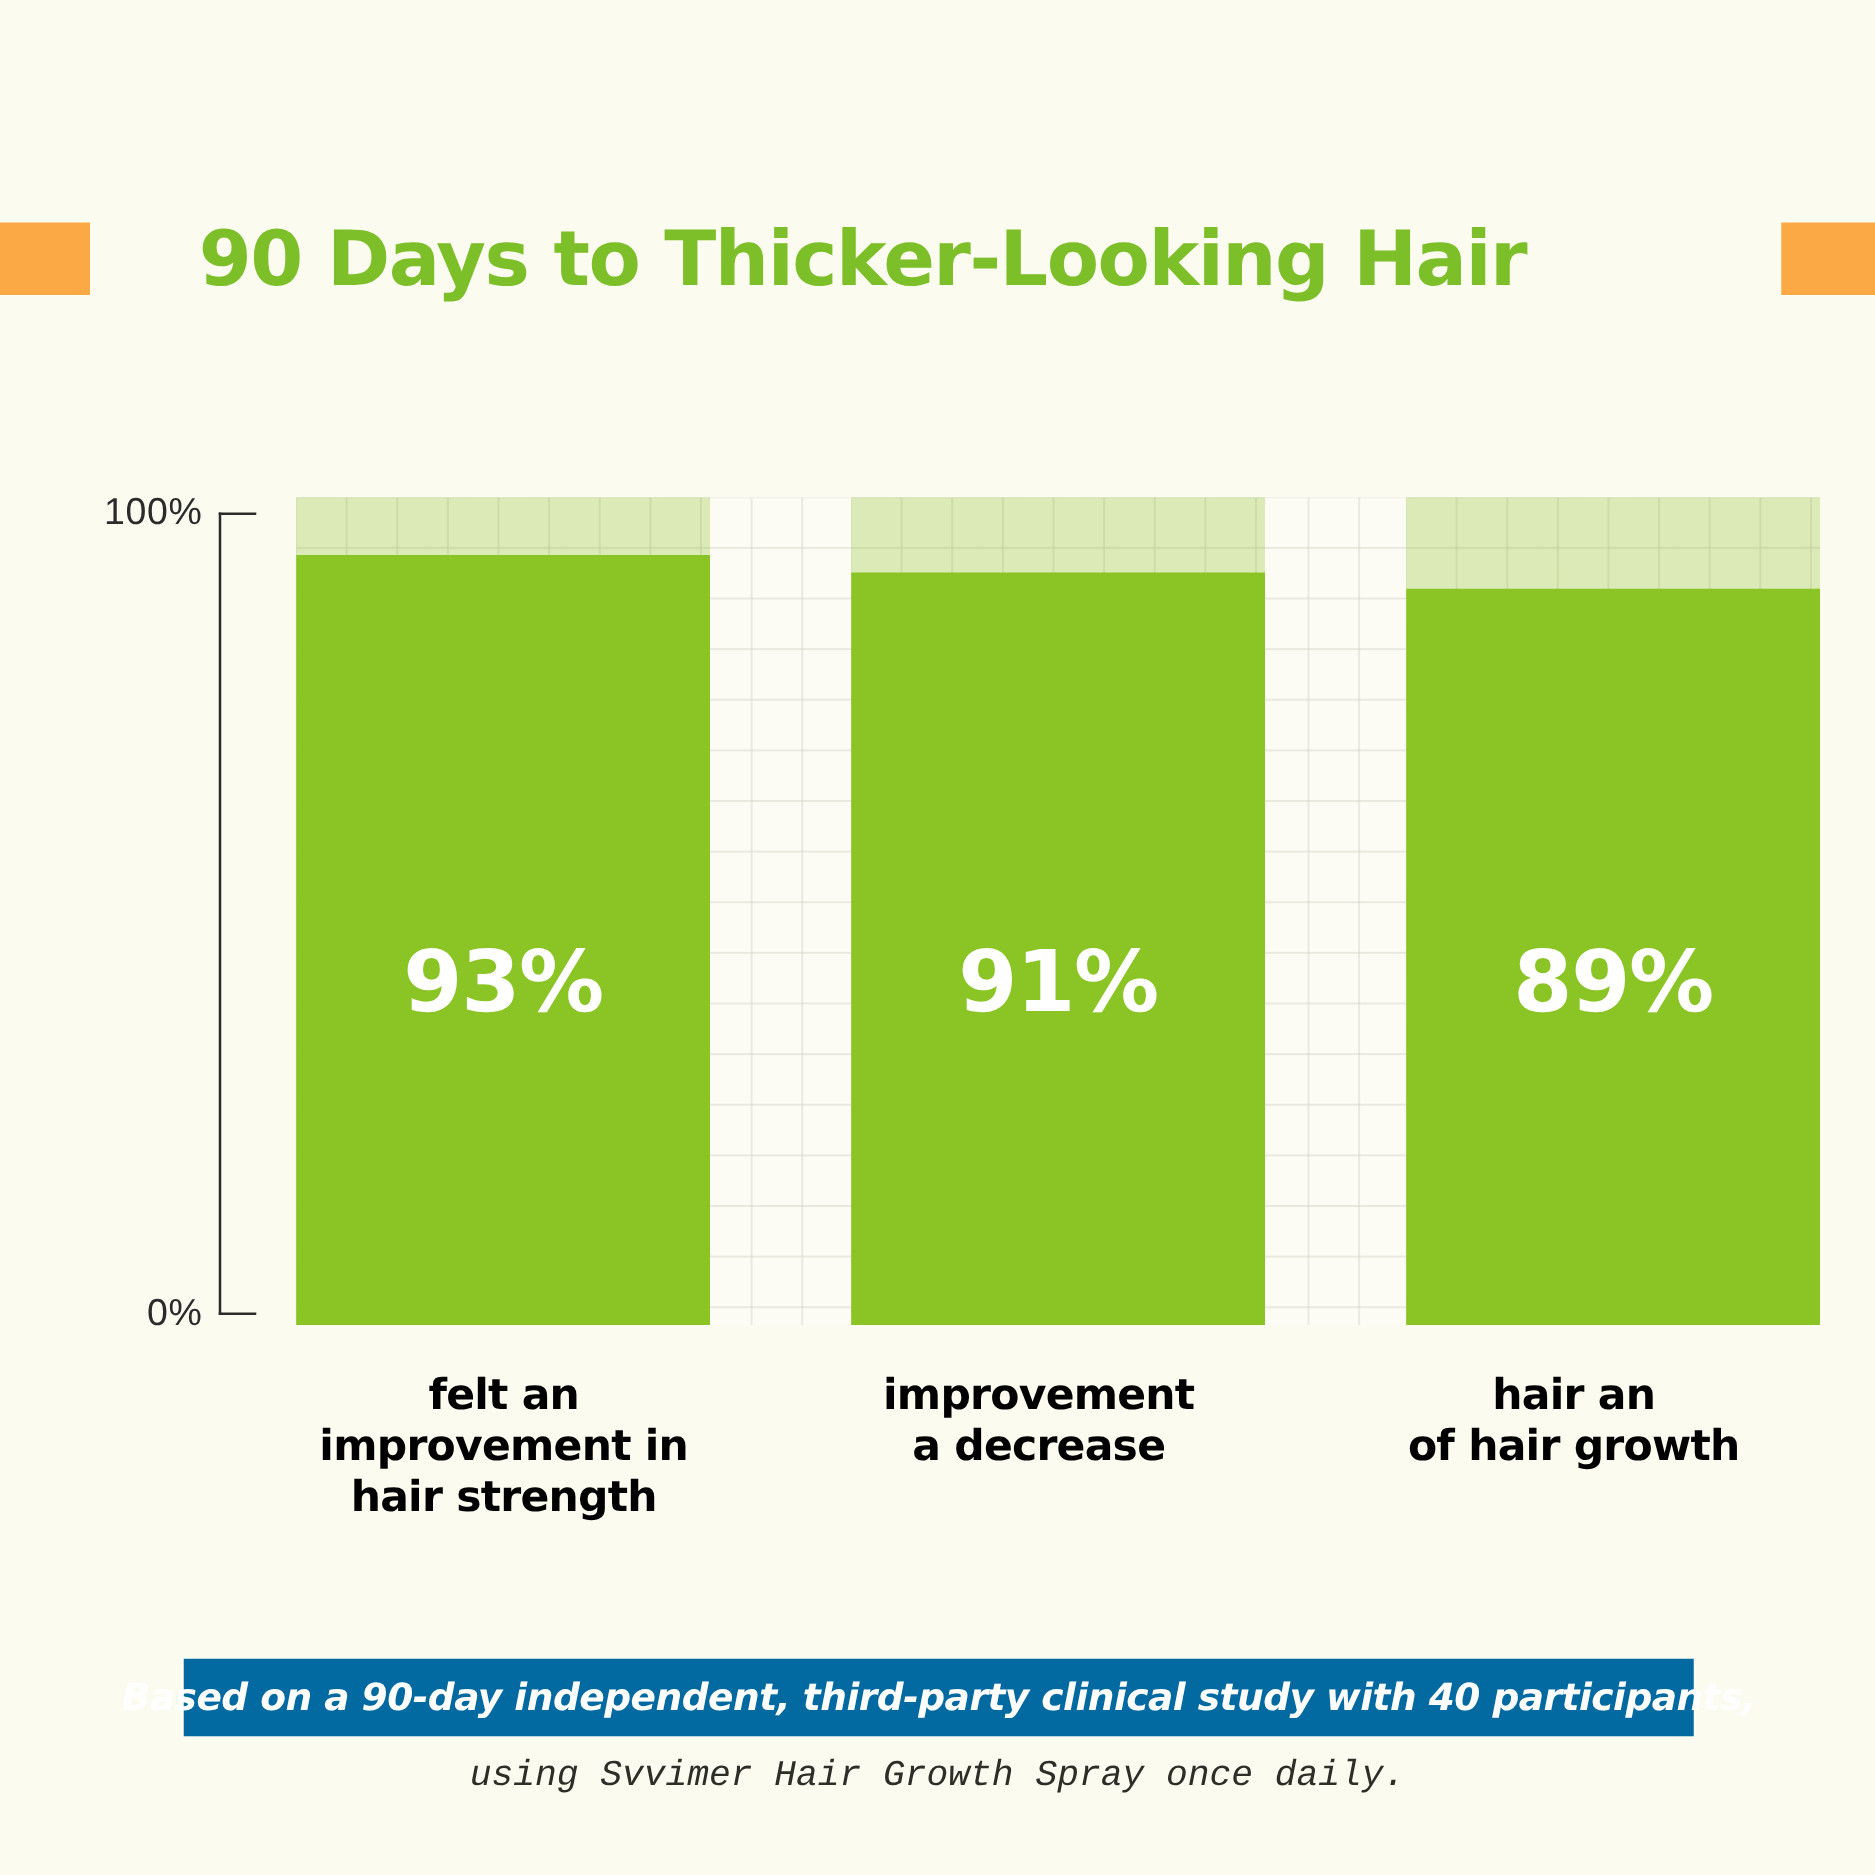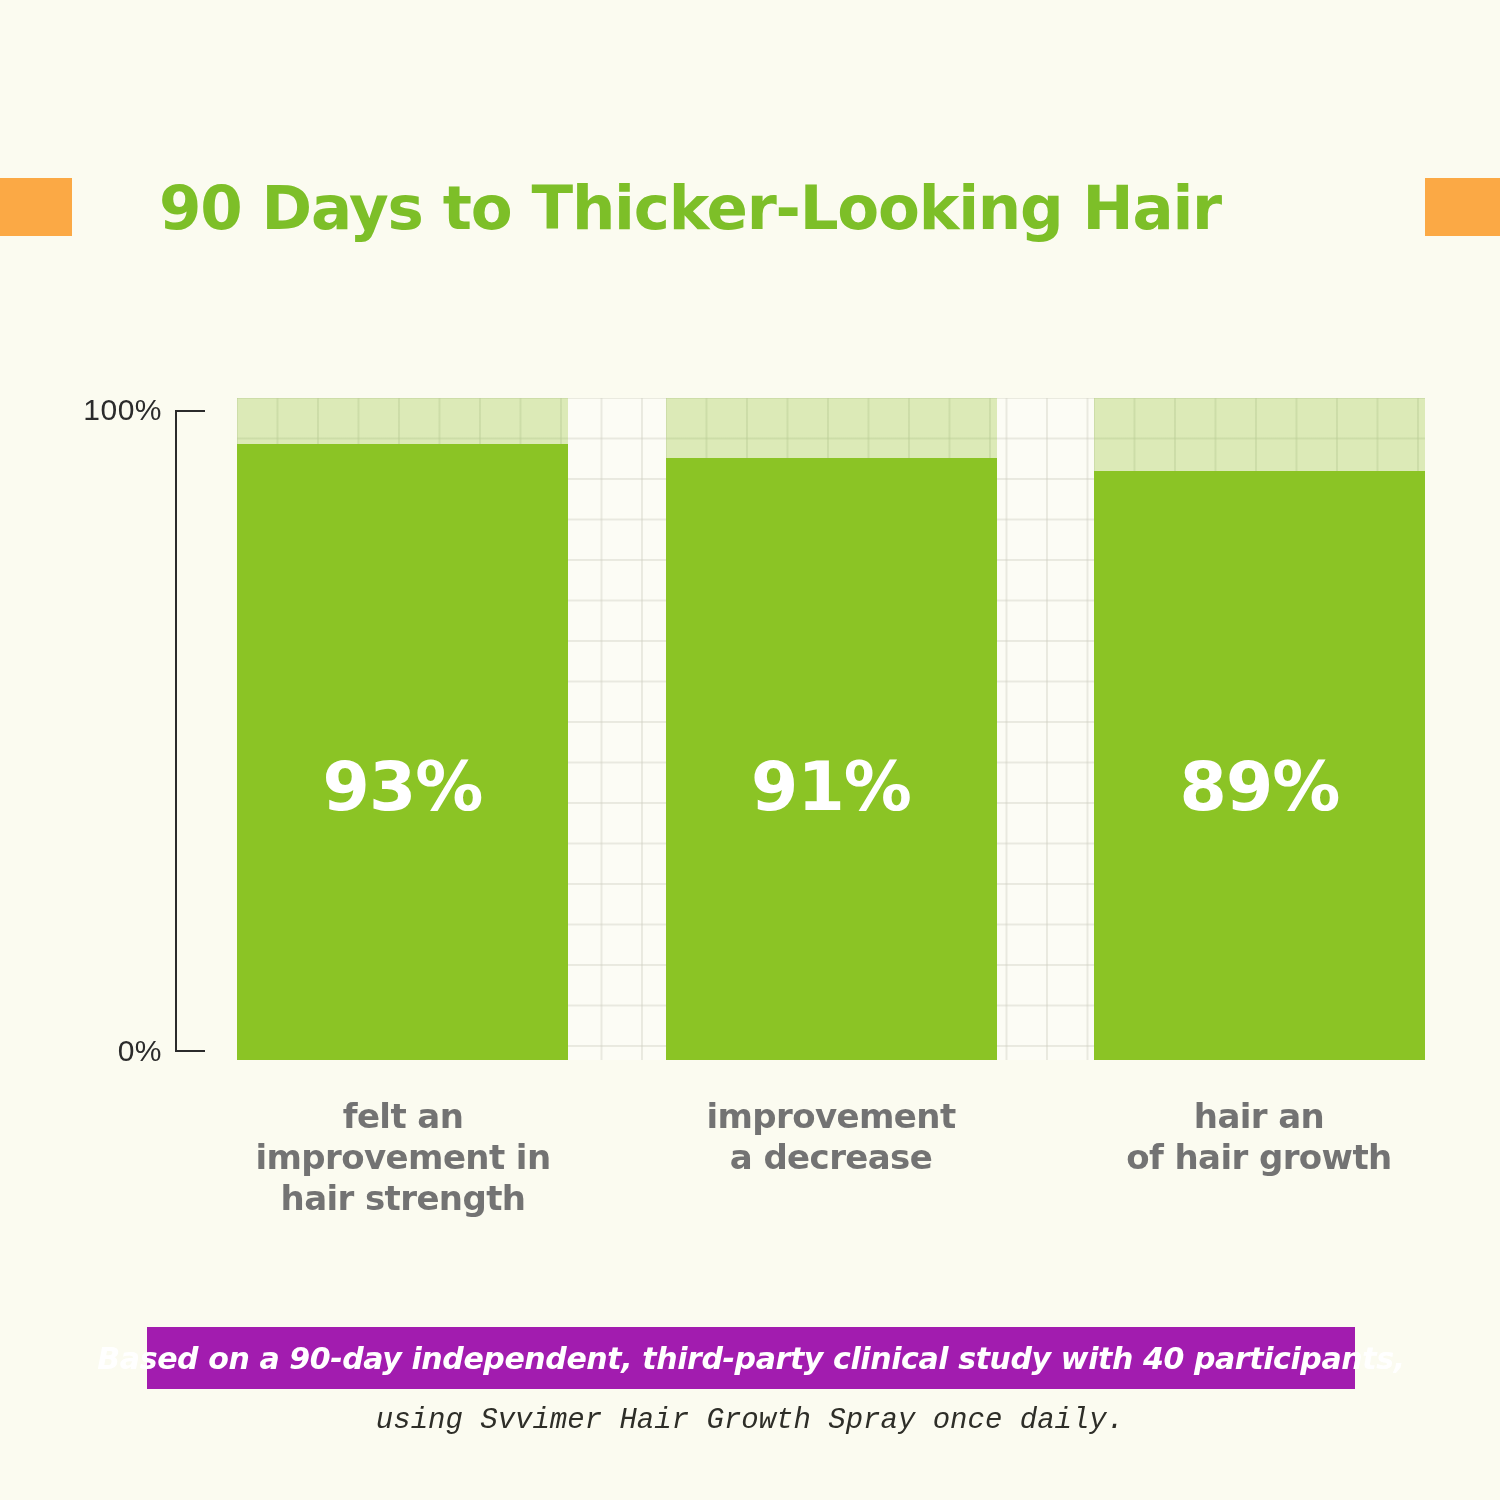--- a/index.html
+++ b/index.html
@@ -81,20 +81,21 @@
   #tick-100 { top: 393px; }
   #tick-0   { top: 1034px; }
 
   
   #plot-area {
     position: absolute;
     left: 237px;
     top: 398px;
     width: 1188px;
     height: 662px;
+    padding-left: 31px;
   }
 
   
   #grid-backdrop {
     position: absolute;
     left: 0; top: 0;
     width: 100%; height: 100%;
     background-color: #FCFCF5;
     background-image:
       linear-gradient(to right,  rgba(205,205,192,0.40) 1.5px, transparent 1.5px),
@@ -158,33 +159,33 @@
   }
   .category-label {
     width: 400px;
     margin-left: -34px;
     margin-right: -34px;
     text-align: center;
     font-family: "DejaVu Sans", sans-serif;
     font-size: 34px;
     font-weight: bold;
     letter-spacing: -0.6px;
-    color: #737373;
+    color: #000000;
     line-height: 41px;
   }
   .category-label span { display: block; }
 
   
   #footer-banner {
     position: absolute;
     left: 147px;
     top: 1327px;
     width: 1208px;
     height: 62px;
-    background: #a21caf;
+    background: #0369a1;
     display: flex;
     align-items: center;
     justify-content: center;
   }
   #footer-banner-text {
     font-family: "DejaVu Sans", sans-serif;
     font-size: 30px;
     font-weight: bold;
     font-style: italic;
     letter-spacing: -0.4px;

